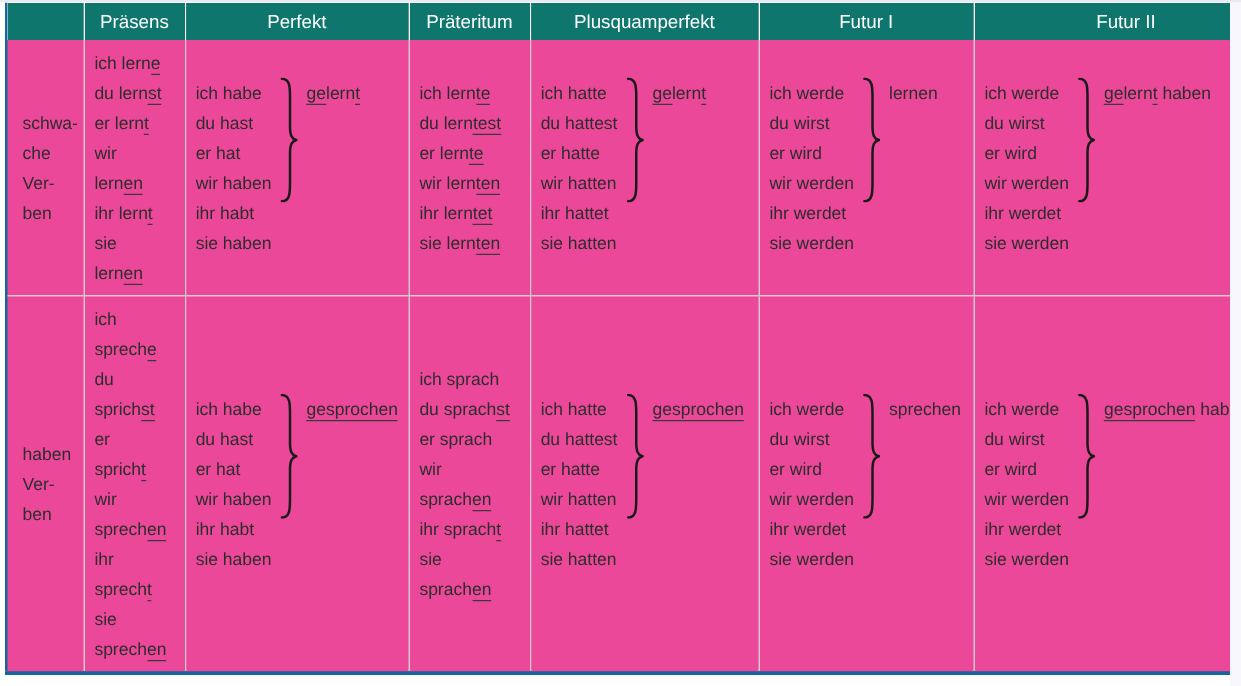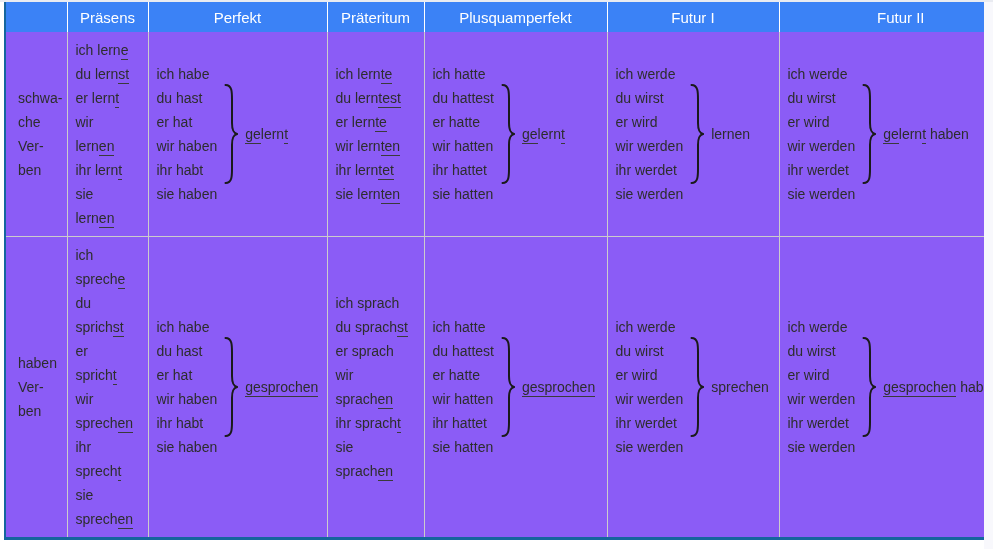--- a/index.html
+++ b/index.html
@@ -29,55 +29,54 @@
   }
   table.gtable {
     border-collapse: collapse;
     table-layout: fixed;
     width: 1017px;
     margin-left: 4px;
     border-left: 2px solid #15659e;
     border-bottom: 3px solid #15659e;
   }
   th {
-    background: #3b82f6;
+    background: #0f766e;
     color: #ffffff;
     font-weight: 400;
     font-size: 15px;
     height: 30px;
     padding: 0;
     text-align: center;
     border: 0;
     border-right: 1px solid rgba(255,255,255,0.4);
     white-space: nowrap;
     overflow: hidden;
   }
   th:last-child { border-right: 0; }
   td {
-    background: #8b5cf6;
+    background: #ec4899;
     border: 1px solid #cccccc;
     vertical-align: middle;
     padding: 6px 2px 6px 8px;
     font-size: 14px;
     color: #2d2d2d;
     overflow: visible;
   }
   tbody tr:first-child td { border-top: 0; }
   td:first-child { border-left: 0; padding-left: 12px; }
   .line {
     line-height: 24px;
     white-space: nowrap;
   }
   .u {
     border-bottom: 1px solid #3a3a3a;
     padding-bottom: 1px;
   }
   .brace-cell {
     display: flex;
-    align-items: center;
     white-space: nowrap;
   }
   .brace-cell .aux-lines { flex: 0 0 auto; }
   .brace-wrap {
     flex: 0 0 auto;
     margin: 0 7px 0 7px;
   }
   .brace-wrap svg { display: block; }
   .result-text {
     flex: 0 0 auto;

